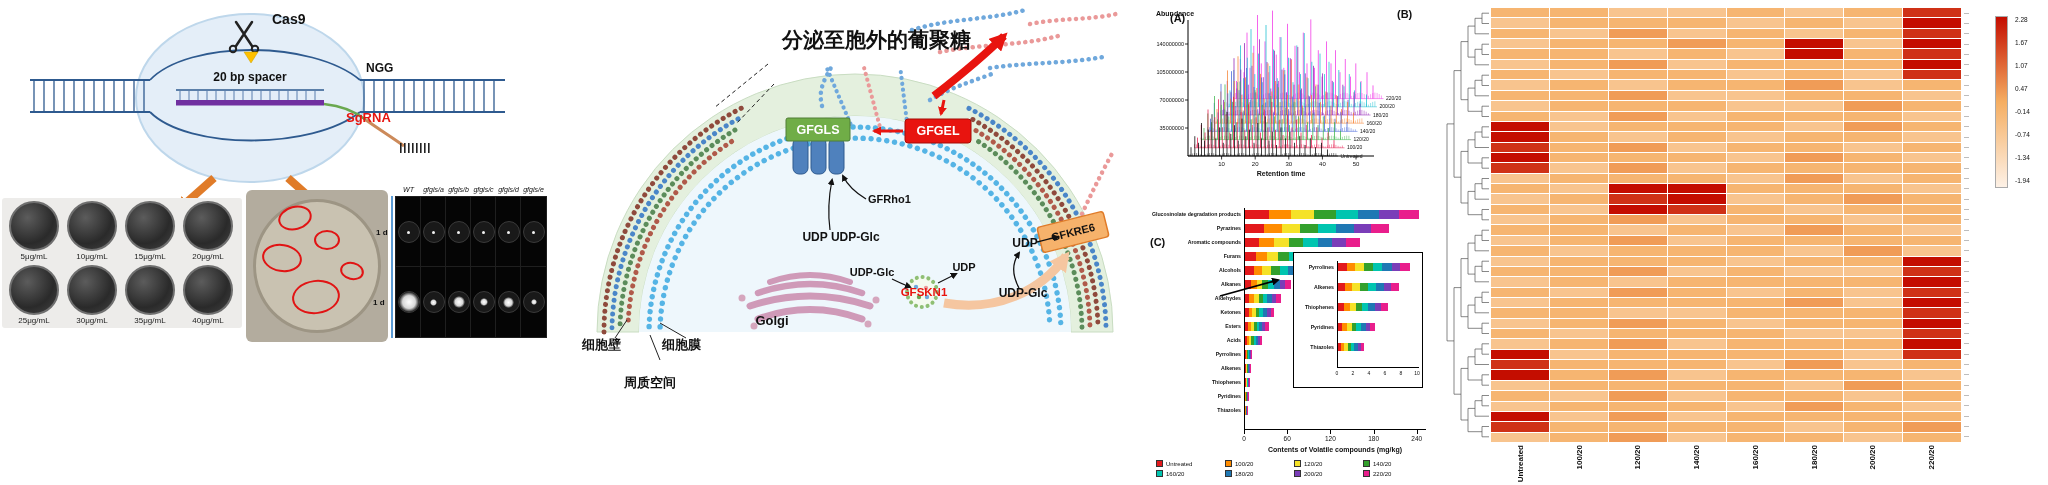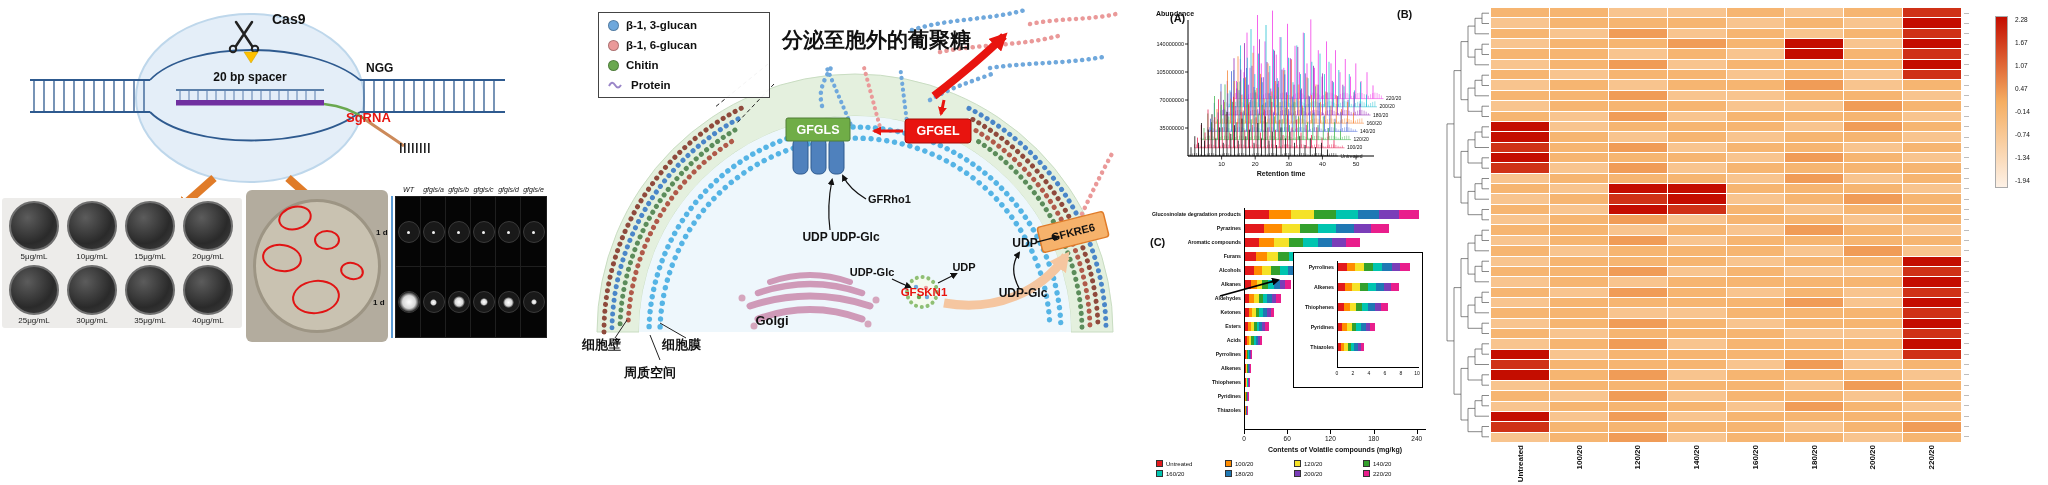--- a/index.html
+++ b/index.html
@@ -378,46 +378,24 @@
       <text x="465" y="247" font-size="12" font-weight="bold" text-anchor="middle" fill="#111">UDP</text>
       <text x="463" y="297" font-size="12" font-weight="bold" text-anchor="middle" fill="#111">UDP-Glc</text>
       <path d="M459,288 C452,275 452,263 459,253" stroke="#111" stroke-width="1.3" fill="none" marker-end="url(#mBlk)"></path>
       <path d="M477,242 C486,240 492,238 498,237" stroke="#111" stroke-width="1.3" fill="none" marker-end="url(#mBlk)"></path>
 
       <path d="M55,338 L67,320" stroke="#222" stroke-width="1"></path>
       <path d="M126,338 L100,323" stroke="#222" stroke-width="1"></path>
       <path d="M100,360 L90,335" stroke="#222" stroke-width="1"></path>
     </svg>
 
-    <div id="cw-legend">
-      <div id="cw-legend-items" style="display:flex;flex-direction:column;justify-content:space-between;height:100%">
-          <div class="lg-row">
-            <span class="lg-dot" style="background: rgb(111, 168, 220);"></span>
-            <span class="lg-lab">β-1, 3-glucan</span>
-          </div>
-          <div class="lg-row">
-            <span class="lg-dot" style="background: rgb(234, 153, 153);"></span>
-            <span class="lg-lab">β-1, 6-glucan</span>
-          </div>
-          <div class="lg-row">
-            <span class="lg-dot" style="background: rgb(106, 168, 79);"></span>
-            <span class="lg-lab">Chitin</span>
-          </div>
-          <div class="lg-row">
-            <svg width="16" height="10" viewBox="0 0 16 10">
-              <path d="M1,6 Q4,0 7,5 T13,5" stroke="#9a86c8" stroke-width="2" fill="none"></path>
-            </svg>
-            <span class="lg-lab">Protein</span>
-          </div>
-        </div>
-    </div>
     <div id="secreted-label">分泌至胞外的葡聚糖</div>
     <div class="cw-bottom" style="left:22px;top:336px">细胞壁</div>
     <div class="cw-bottom" style="left:102px;top:336px">细胞膜</div>
-    <div class="cw-bottom" style="left:64px;top:364px">周质空间</div>
+    <div class="cw-bottom" style="left:64px;top:374px">周质空间</div>
   </div>
 
   <div id="panel-gcms" class="panel">
     <div class="panel-tag" style="left:22px;top:8px">(A)</div>
     <svg id="gcms-svg" width="292" height="190" viewBox="0 0 292 190">
         <path d="M40,16 V152 H226" stroke="#000" stroke-width="1" fill="none"></path>
         <path d="M37,124 H40" stroke="#000" stroke-width="0.8"></path>
         <text x="36" y="126" font-size="5.5" text-anchor="end" fill="#111">35000000</text>
         <path d="M37,96 H40" stroke="#000" stroke-width="0.8"></path>
         <text x="36" y="98" font-size="5.5" text-anchor="end" fill="#111">70000000</text>

